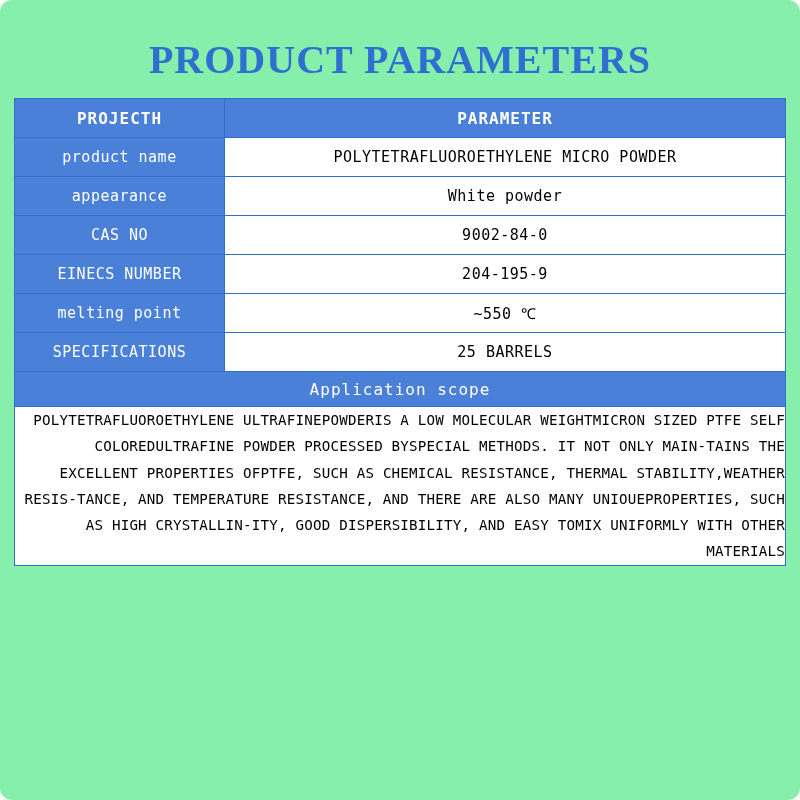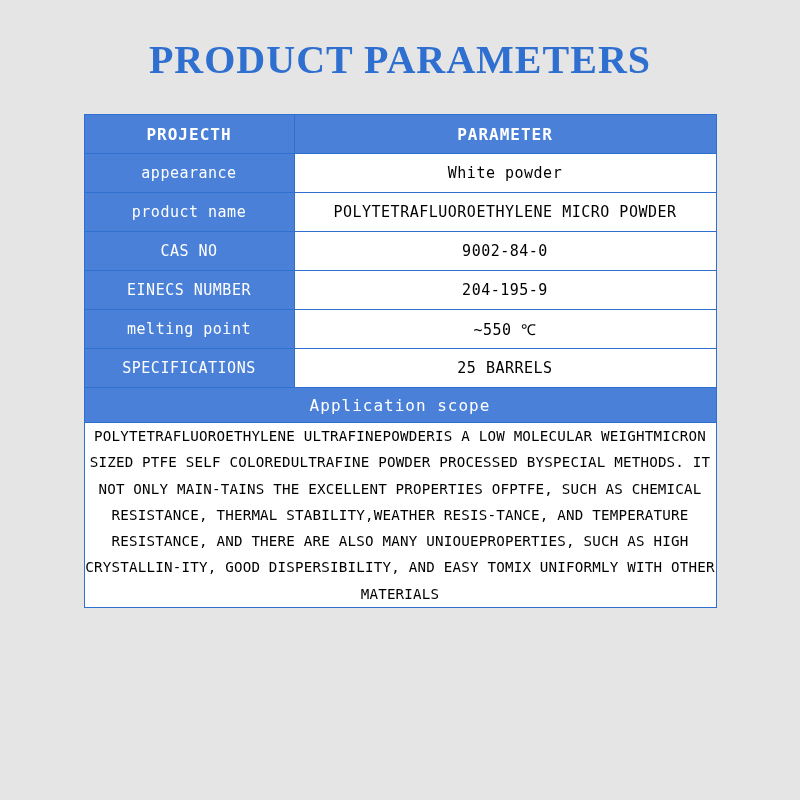--- a/index.html
+++ b/index.html
@@ -7,38 +7,39 @@
     padding: 0;
     width: 800px;
     height: 800px;
     background: #ffffff;
     font-family: "DejaVu Sans Mono", monospace;
   }
   #page {
     position: relative;
     width: 800px;
     height: 800px;
-    background: #e5e5e5;
+    background: #86efac;
     box-sizing: border-box;
+    border-radius: 12px;
   }
   .title {
     text-align: center;
     color: #2f6fd0;
     font-family: "Liberation Serif", serif;
     font-weight: bold;
     font-size: 40px;
     letter-spacing: 1px;
     padding-top: 38px;
     padding-bottom: 16px;
     line-height: 1.1;
   }
   table.params {
     border-collapse: collapse;
-    width: 633px;
-    margin: 16px auto;
+    width: 772px;
+    margin: 0 auto;
     table-layout: fixed;
     padding-left: 42px;
   }
   table.params td {
     border: 1px solid #2f6fd0;
     padding: 0;
     vertical-align: middle;
   }
   .col-label {
     width: 210px;
@@ -81,21 +82,21 @@
     font-size: 16px;
     letter-spacing: 1px;
     height: 34px;
   }
   .scope-body {
     background: #ffffff;
     color: #000000;
     font-family: "DejaVu Sans Mono", monospace;
     font-size: 14.2px;
     line-height: 1.85;
-    text-align: center;
+    text-align: right;
     padding: 9px 10px 12px 10px;
     letter-spacing: 0.2px;
   }
 </style>
 </head>
 <body>
 
 <div id="page">
 
   <div class="title">PRODUCT PARAMETERS</div>
@@ -105,27 +106,27 @@
       <col class="col-label">
       <col>
     </colgroup>
     <tbody>
       <tr>
         <td class="hdr-cell">PROJECTH</td>
         <td class="hdr-cell">PARAMETER</td>
       </tr>
 
       <tr>
-        <td class="label-cell">appearance</td>
-        <td class="value-cell">White powder</td>
+        <td class="label-cell">product name</td>
+        <td class="value-cell">POLYTETRAFLUOROETHYLENE MICRO POWDER</td>
       </tr>
 
       <tr>
-        <td class="label-cell">product name</td>
-        <td class="value-cell">POLYTETRAFLUOROETHYLENE MICRO POWDER</td>
+        <td class="label-cell">appearance</td>
+        <td class="value-cell">White powder</td>
       </tr>
 
       <tr>
         <td class="label-cell">CAS NO</td>
         <td class="value-cell">9002-84-0</td>
       </tr>
 
       <tr>
         <td class="label-cell">EINECS NUMBER</td>
         <td class="value-cell">204-195-9</td>

